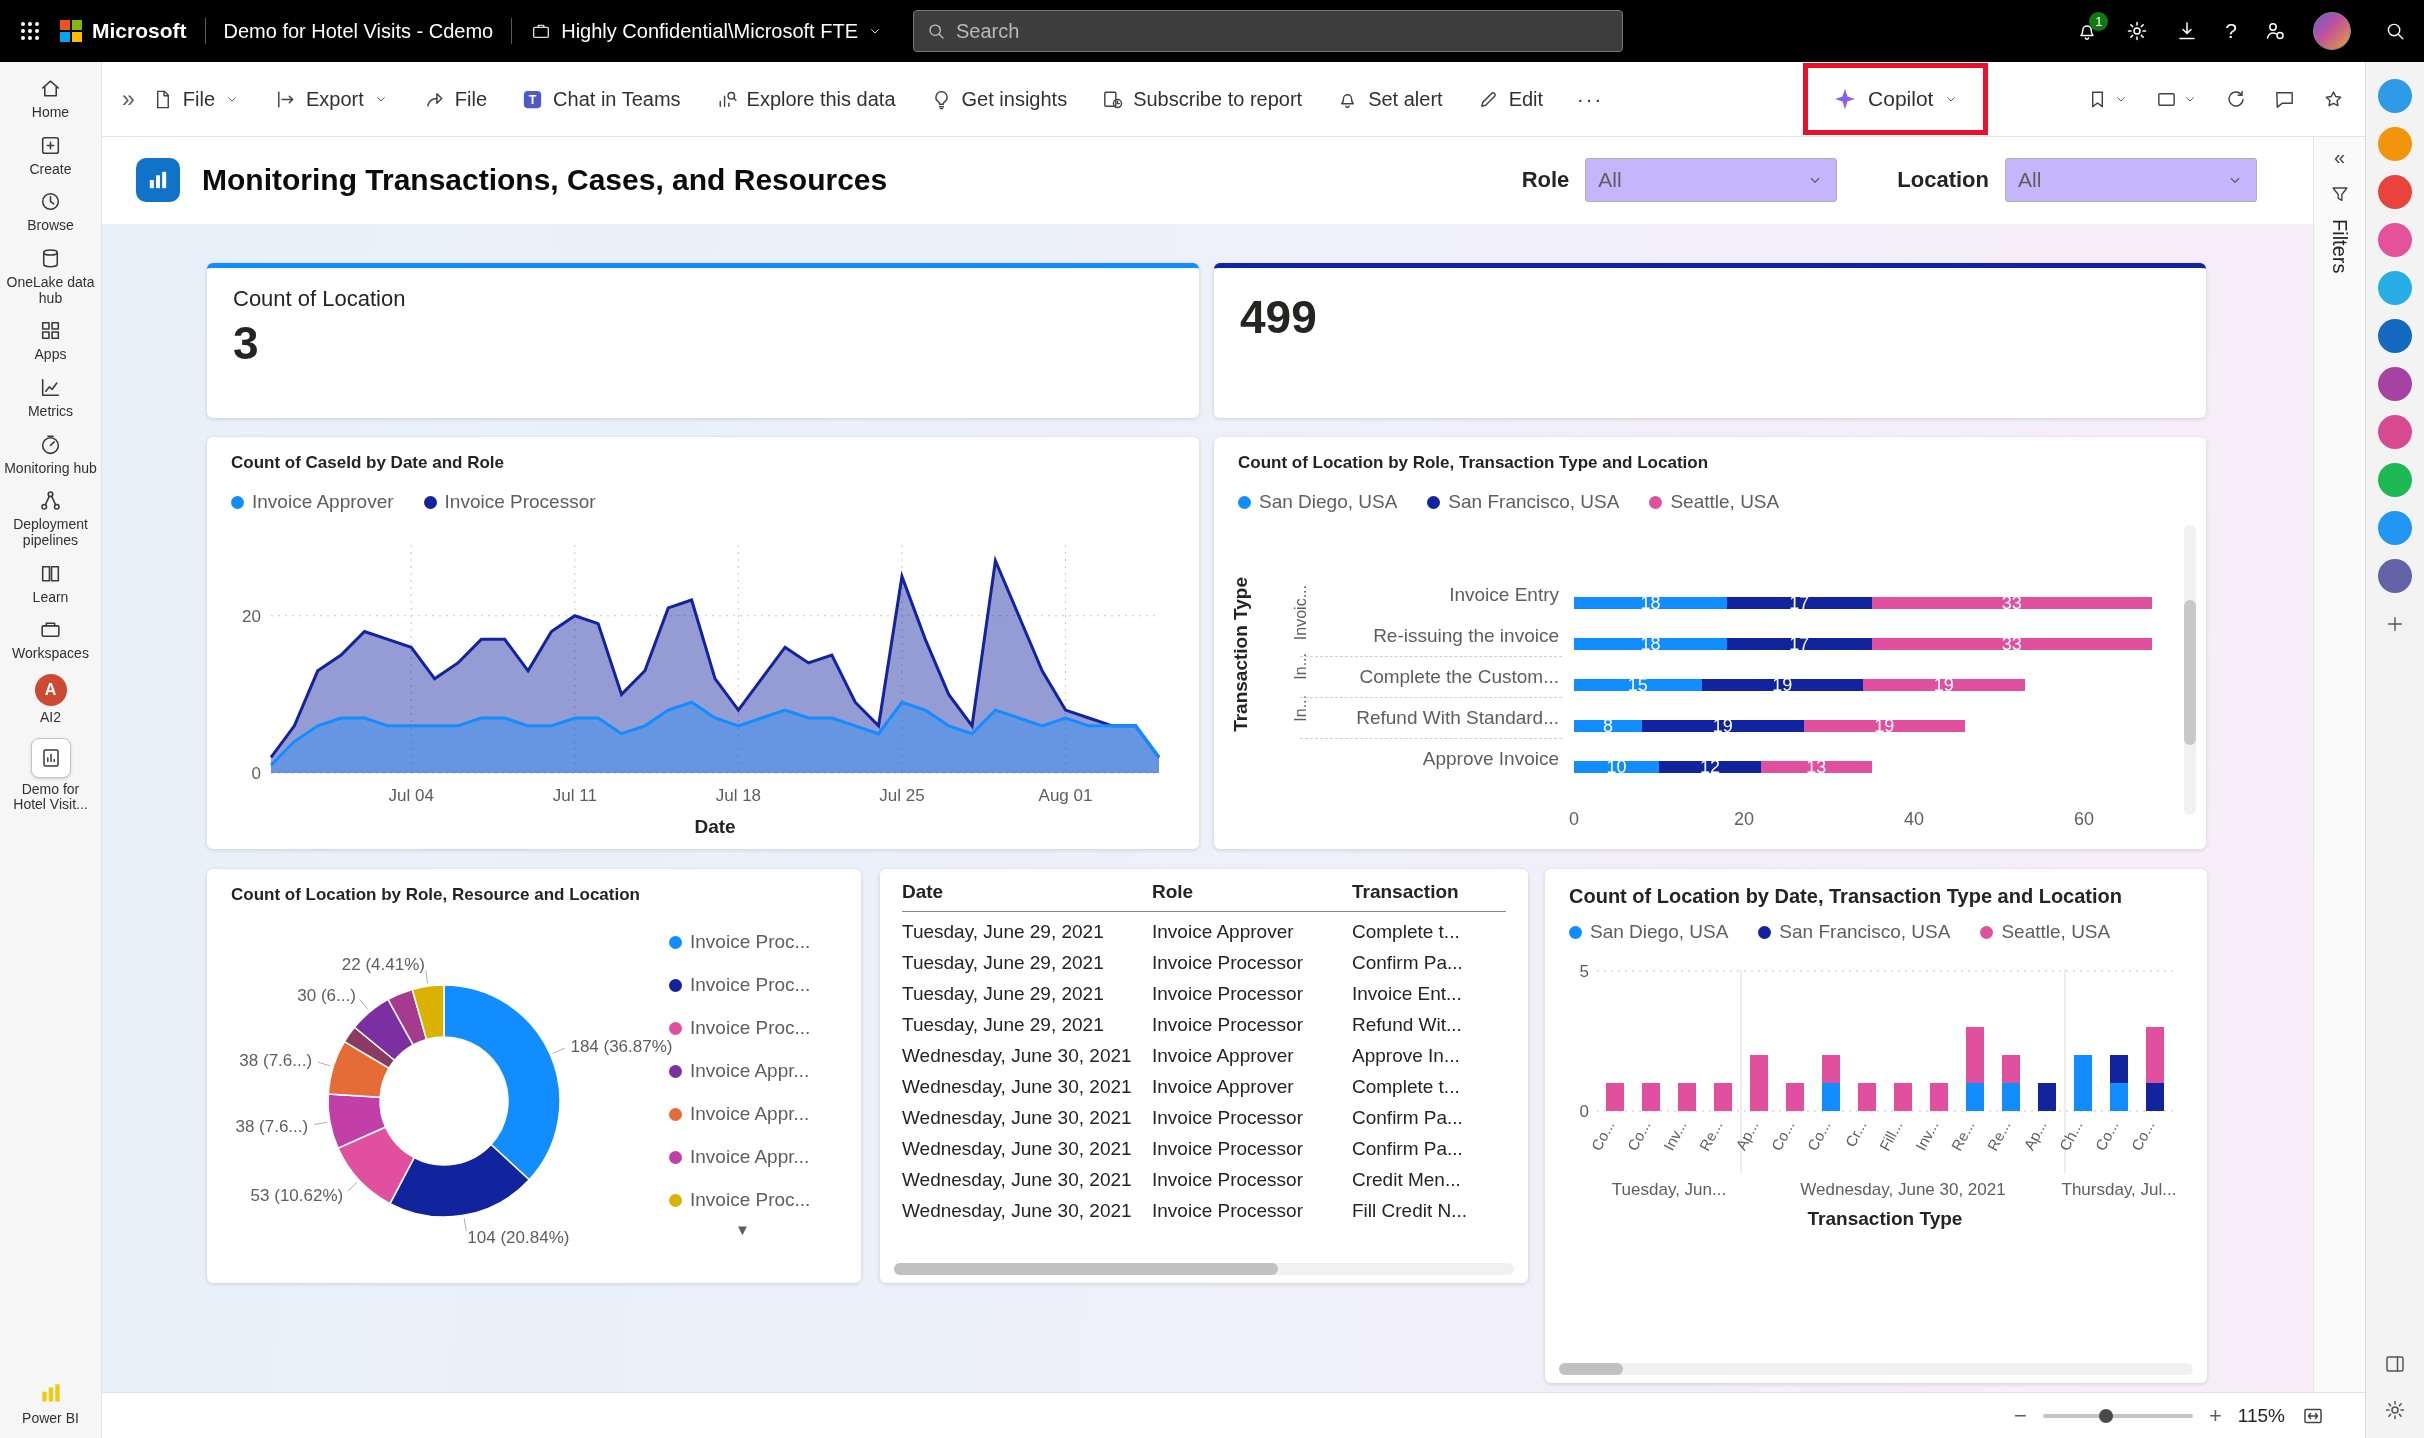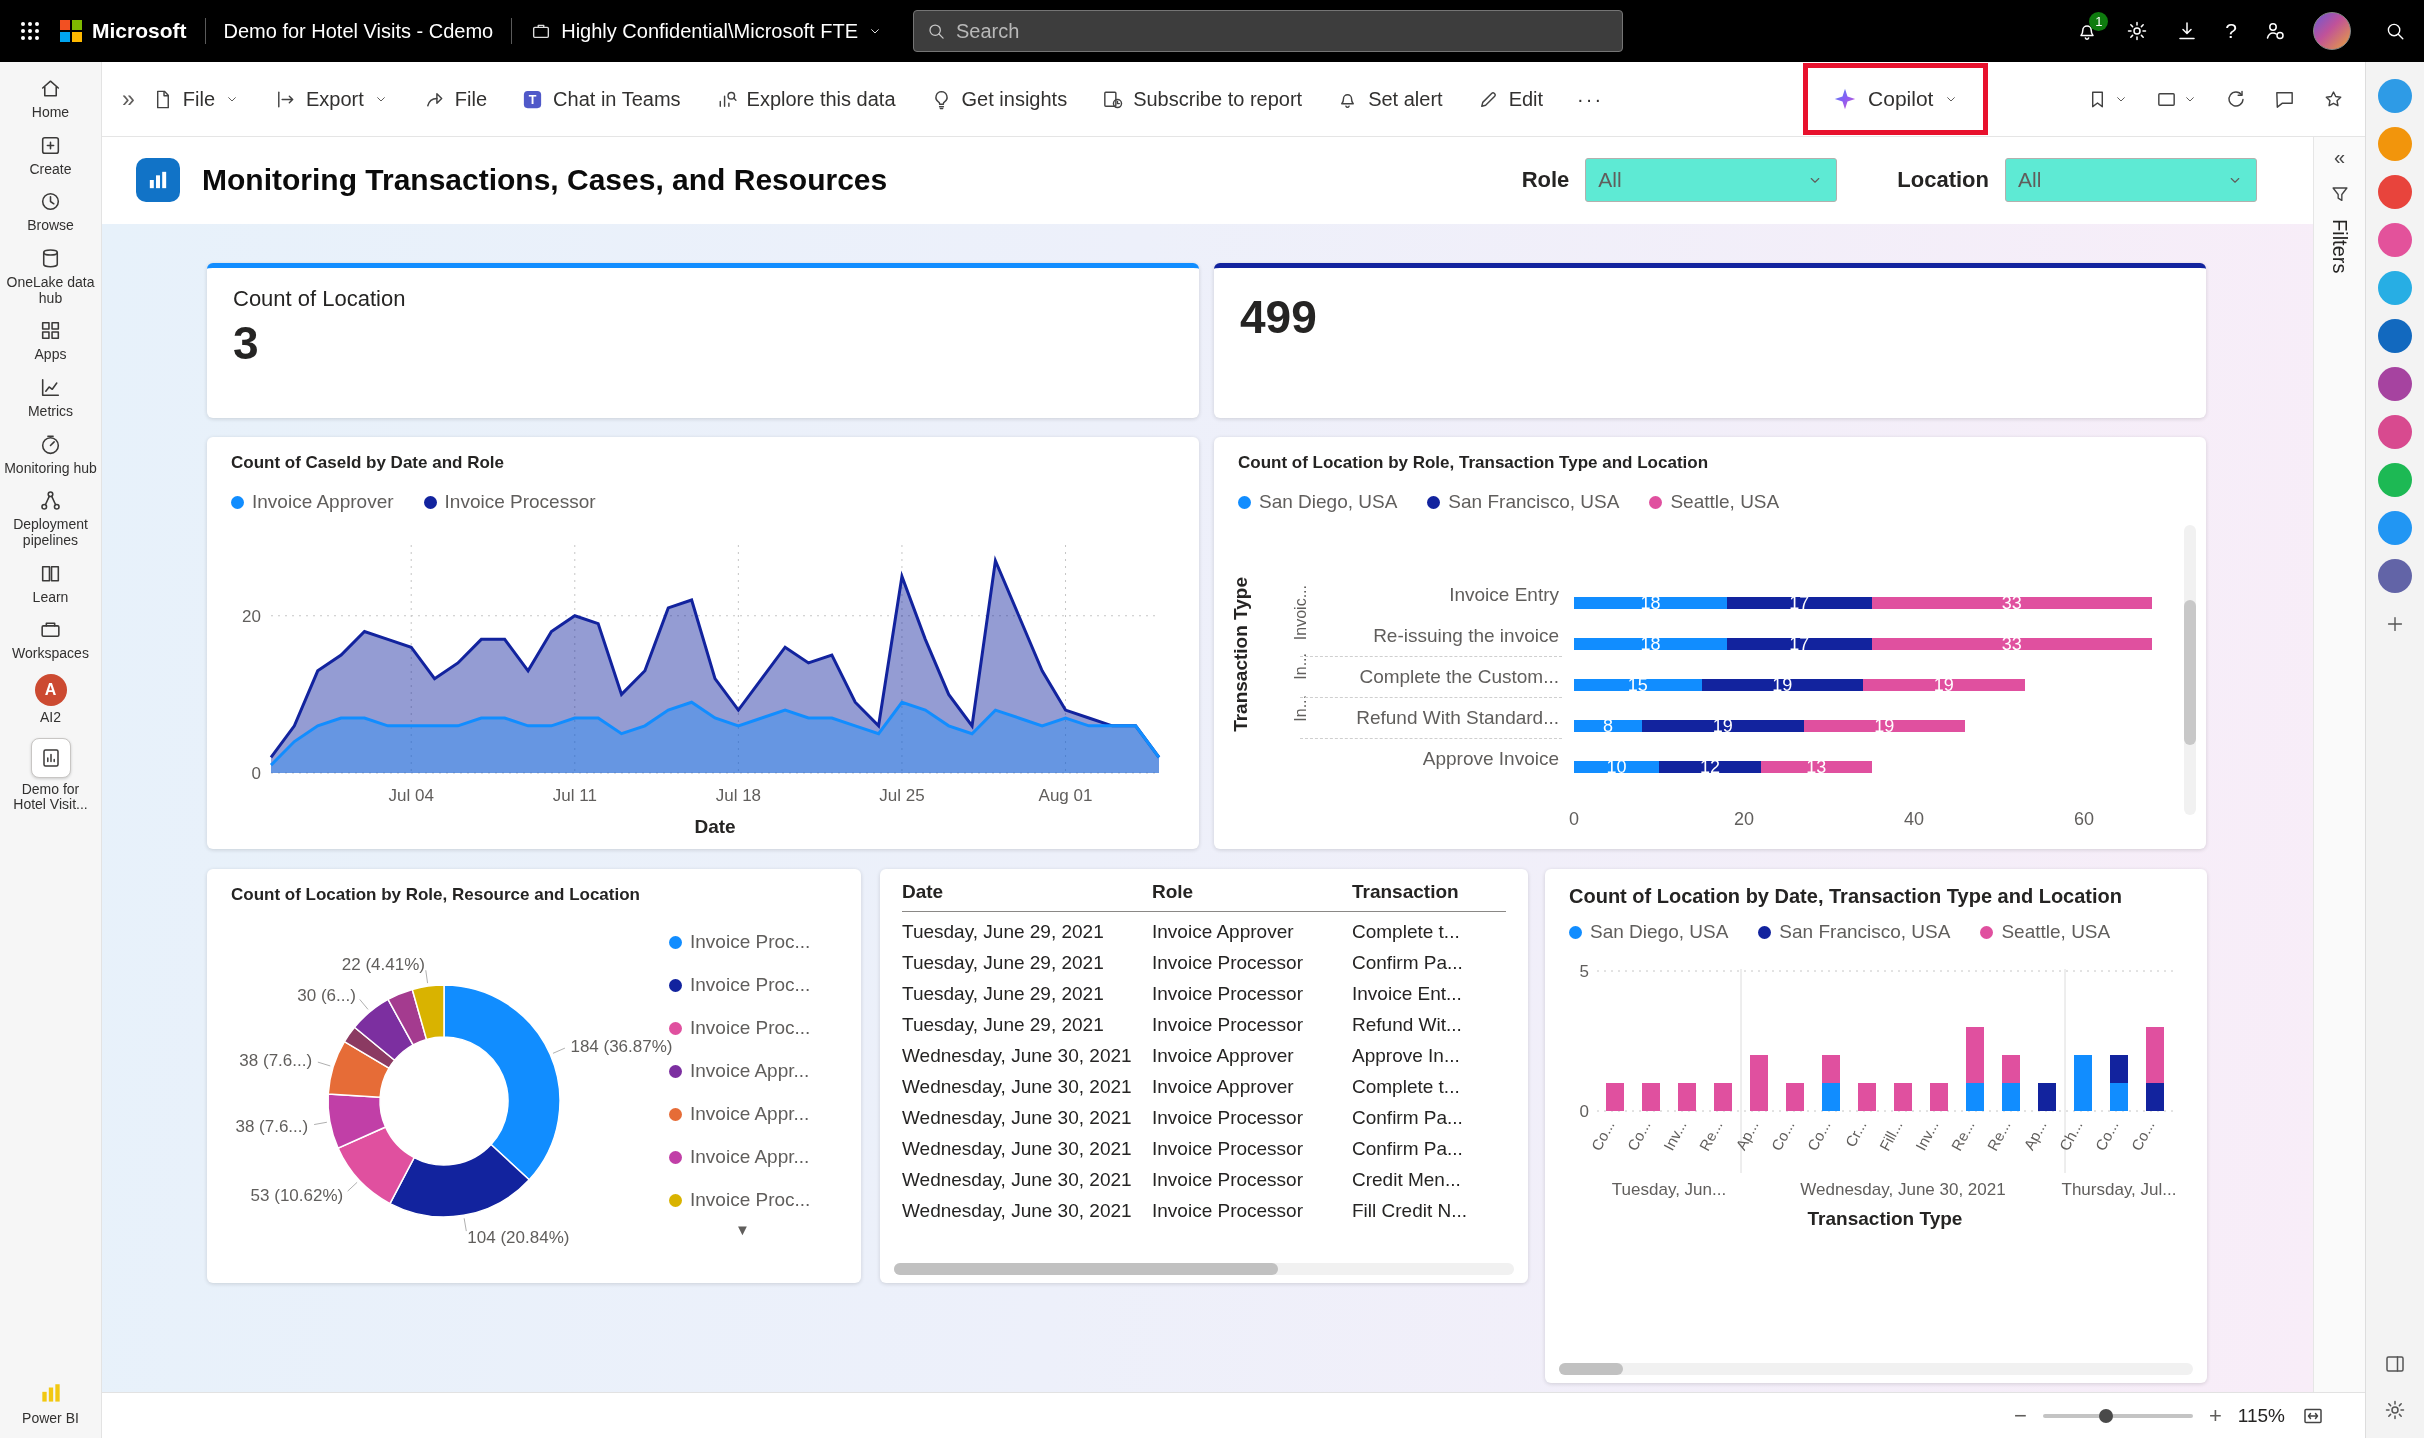--- a/index.html
+++ b/index.html
@@ -71,21 +71,21 @@
   
   .content-row { flex:1; display:flex; min-height:0; }
   .report { flex:1; display:flex; flex-direction:column; min-width:0; }
 
   .report-header { height:88px; background:#fff; display:flex; align-items:center; padding:0 56px 0 34px; }
   .rh-icon { width:44px; height:44px; background:#1173C7; border-radius:10px; padding:8px; flex:none; }
   .rh-title { font-size:30px; font-weight:bold; color:#0b0b0b; margin-left:22px; white-space:nowrap; }
   .rh-filters { margin-left:auto; display:flex; align-items:center; gap:16px; }
   .rh-lbl { font-size:22px; font-weight:600; color:#252423; }
   .rh-lbl.ml { margin-left:44px; }
-  .rh-dd { width:252px; height:44px; border:1px solid #b3b0ad; border-radius:3px; background:#5eead4; display:flex; align-items:center; justify-content:space-between; padding:0 12px; font-size:21px; color:#605e5c; cursor:pointer; }
+  .rh-dd { width:252px; height:44px; border:1px solid #b3b0ad; border-radius:3px; background:#c4b5fd; display:flex; align-items:center; justify-content:space-between; padding:0 12px; font-size:21px; color:#605e5c; cursor:pointer; }
   .rh-dd [data-icon]{ width:18px; height:18px; color:#605e5c; }
 
   
   .canvas { flex:1; position:relative; background:linear-gradient(95deg,#e7f1fa 0%,#edf0fa 45%,#f8edf8 100%); overflow:hidden; }
   .panel { position:absolute; background:#fff; border-radius:6px; box-shadow:0 1px 4px rgba(0,0,0,.14); }
   .kpi { border-top:5px solid #118DFF; padding:18px 26px; }
   .kpi-label { font-size:22px; color:#252423; }
   .kpi-value { font-size:46px; font-weight:600; color:#252423; margin-top:4px; }
   .p-title { position:absolute; left:24px; top:16px; font-size:17px; font-weight:bold; color:#252423; white-space:nowrap; }
   .legend { position:absolute; left:24px; top:54px; display:flex; gap:30px; align-items:center; }

